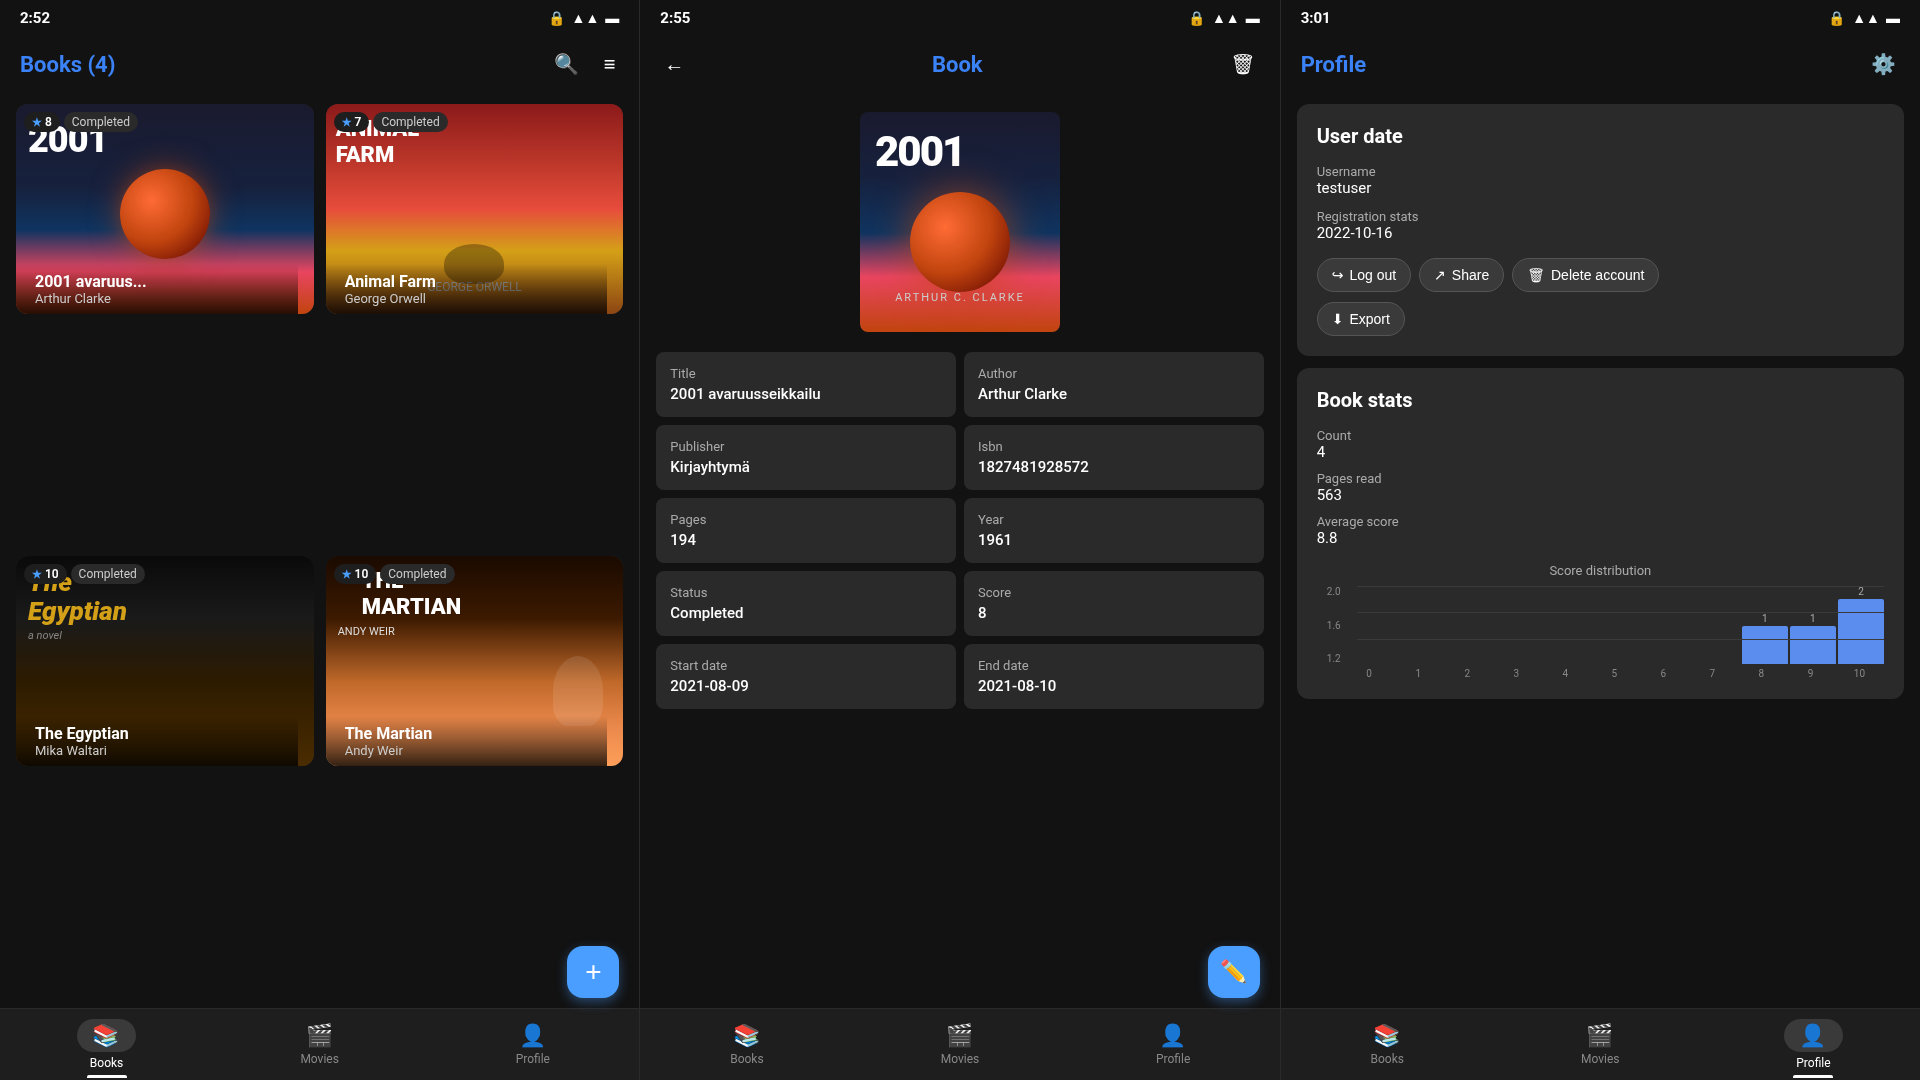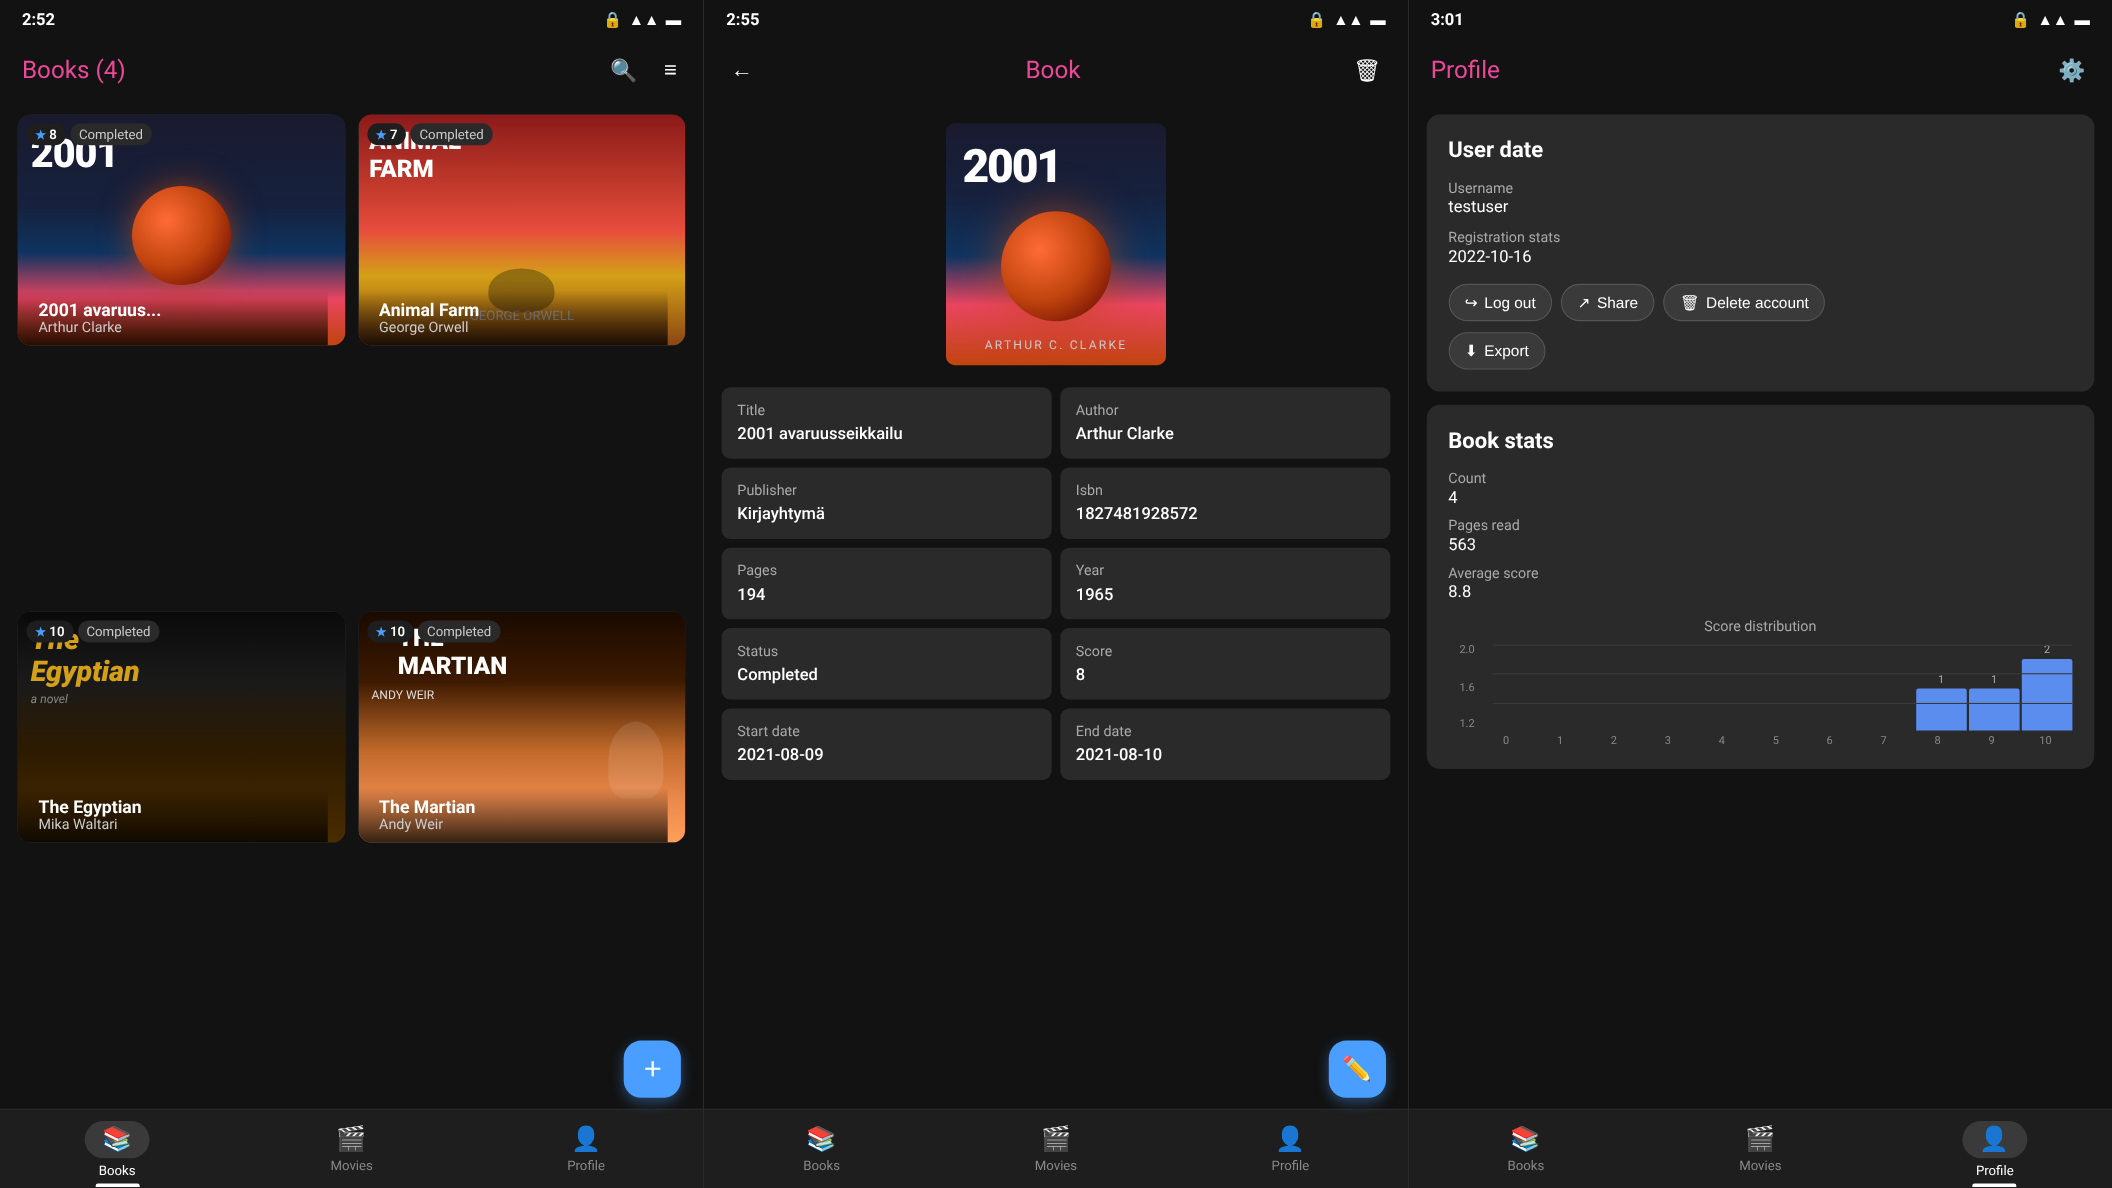--- a/index.html
+++ b/index.html
@@ -43,22 +43,22 @@
     .top-bar {
       display: flex;
       align-items: center;
       justify-content: space-between;
       padding: 8px 20px;
       height: 56px;
       flex-shrink: 0;
     }
     .top-bar-title {
       font-size: 22px;
-      font-weight: 400;
-      color: #ec4899;
+      font-weight: 700;
+      color: #3b82f6;
     }
     .top-bar-actions { display: flex; gap: 16px; align-items: center; }
     .icon-btn {
       background: none;
       border: none;
       color: #fff;
       font-size: 20px;
       cursor: pointer;
       padding: 4px;
     }
@@ -307,21 +307,21 @@
     .book-cover-2001-large .big-planet {
       width: 100px; height: 100px;
       border-radius: 50%;
       background: radial-gradient(circle at 35% 35%, #ff6b35, #c1440e, #5a0000);
       position: absolute;
       bottom: 40px;
       box-shadow: 0 0 40px rgba(193,68,14,0.7);
     }
     .book-cover-2001-large .author-bottom {
       position: absolute;
-      bottom: 12px;
+      bottom: 28px;
       color: #ccc;
       font-size: 11px;
       letter-spacing: 2px;
       text-transform: uppercase;
     }
     .detail-grid {
       display: grid;
       grid-template-columns: 1fr 1fr;
       gap: 8px;
     }
@@ -568,21 +568,21 @@
       <div class="detail-cell">
         <div class="cell-label">Isbn</div>
         <div class="cell-value">1827481928572</div>
       </div>
       <div class="detail-cell">
         <div class="cell-label">Pages</div>
         <div class="cell-value">194</div>
       </div>
       <div class="detail-cell">
         <div class="cell-label">Year</div>
-        <div class="cell-value">1965</div>
+        <div class="cell-value">1961</div>
       </div>
       <div class="detail-cell">
         <div class="cell-label">Status</div>
         <div class="cell-value">Completed</div>
       </div>
       <div class="detail-cell">
         <div class="cell-label">Score</div>
         <div class="cell-value">8</div>
       </div>
       <div class="detail-cell">

